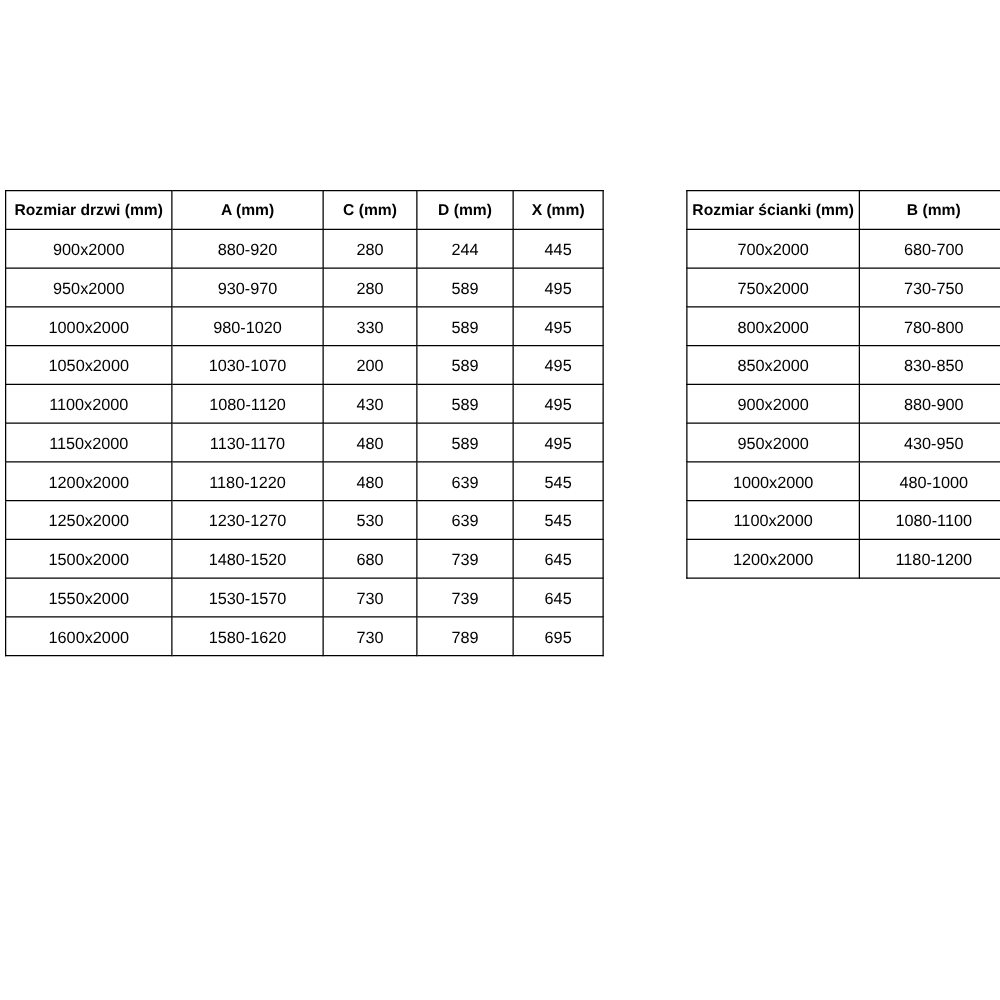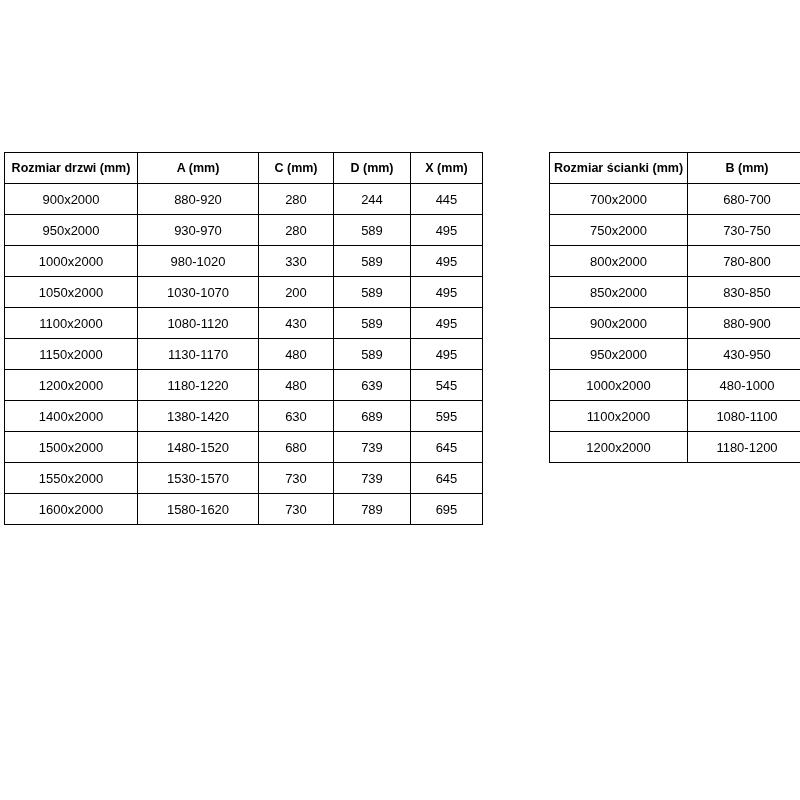--- a/index.html
+++ b/index.html
@@ -116,25 +116,25 @@
           <td>495</td>
         </tr>
         <tr>
           <td>1200x2000</td>
           <td>1180-1220</td>
           <td>480</td>
           <td>639</td>
           <td>545</td>
         </tr>
         <tr>
-          <td>1400x2000</td>
-          <td>1380-1420</td>
-          <td>630</td>
-          <td>689</td>
-          <td>595</td>
+          <td>1250x2000</td>
+          <td>1230-1270</td>
+          <td>530</td>
+          <td>639</td>
+          <td>545</td>
         </tr>
         <tr>
           <td>1500x2000</td>
           <td>1480-1520</td>
           <td>680</td>
           <td>739</td>
           <td>645</td>
         </tr>
         <tr>
           <td>1550x2000</td>

